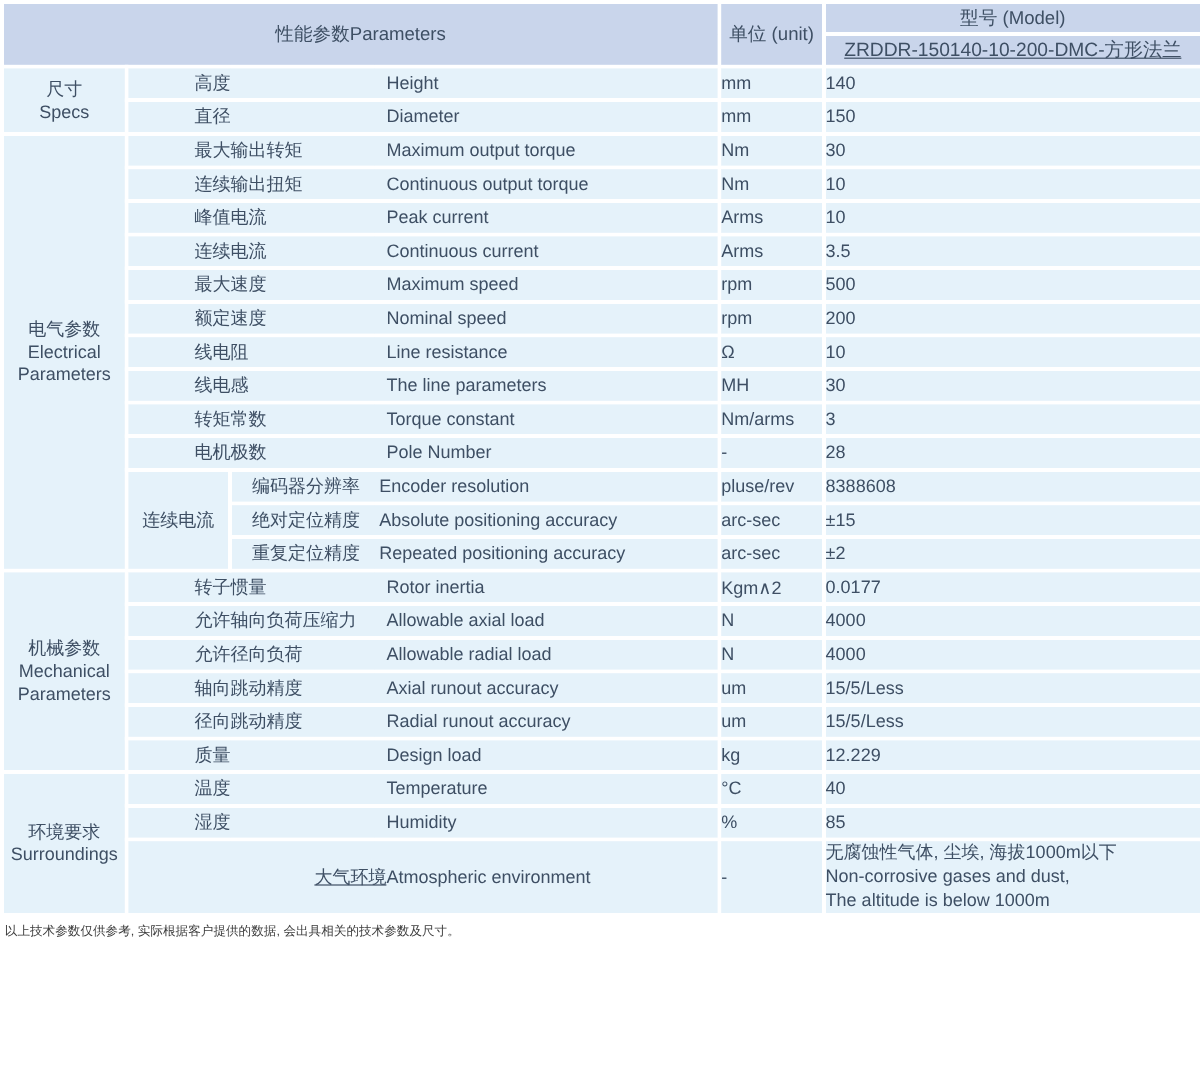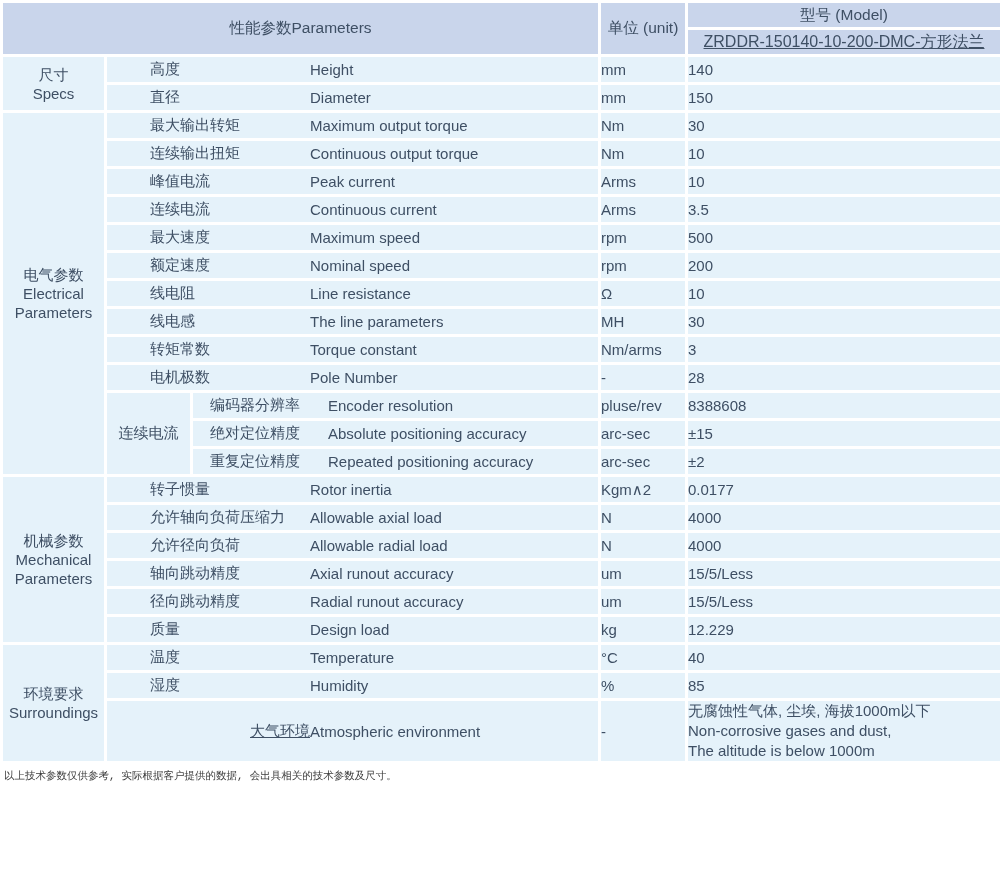--- a/index.html
+++ b/index.html
@@ -18,30 +18,30 @@
     font-weight: normal;
     font-size: 15px;
     color: #3e4f64;
     vertical-align: middle;
     overflow: hidden;
   }
   .spec thead th { background: #c9d5eb; text-align: center; height: 27px; font-size: 15.5px; }
   .spec thead th.model-val { font-size: 16px; text-decoration: underline; }
   td.grp, td.sub { text-align: center; }
   td.grp .gzh, td.grp .gen { display: block; line-height: 19px; }
-  .cellflex { display: flex; align-items: center; padding-left: 43px; }
-  .label-sub .cellflex { padding-left: 17px; gap: 12px; }
+  .cellflex { display: flex; align-items: center; padding-left: 55px; }
+  .label-sub .cellflex { padding-left: 17px; }
   .zl { flex: 0 0 160px; width: 160px; text-align: left; }
   .label-sub .zl { flex: 0 0 106px; width: 106px; }
   .el { flex: 1 1 auto; text-align: left; }
   .zl-center { text-align: right; text-decoration: underline; }
   td.unit, td.val { text-align: left; height: 28px; }
   tr.atmo td { height: 63px; }
   .atmo-line { display: block; line-height: 20px; }
-  .footer { padding: 5px 4px 0 4px; font-family: Liberation Mono, monospace; }
+  .footer { padding: 5px 4px 0 4px; }
   .fzh { display: block; font-size: 10.5px; line-height: 14px; color: #3c3c3c; }
   .fen { display: block; font-size: 10.5px; line-height: 14px; color: #4a4a4a; }
 </style>
 </head>
 <body>
 
 <table class="spec">
   <colgroup>
     <col style="width:104px">
       <col style="width:86px">

